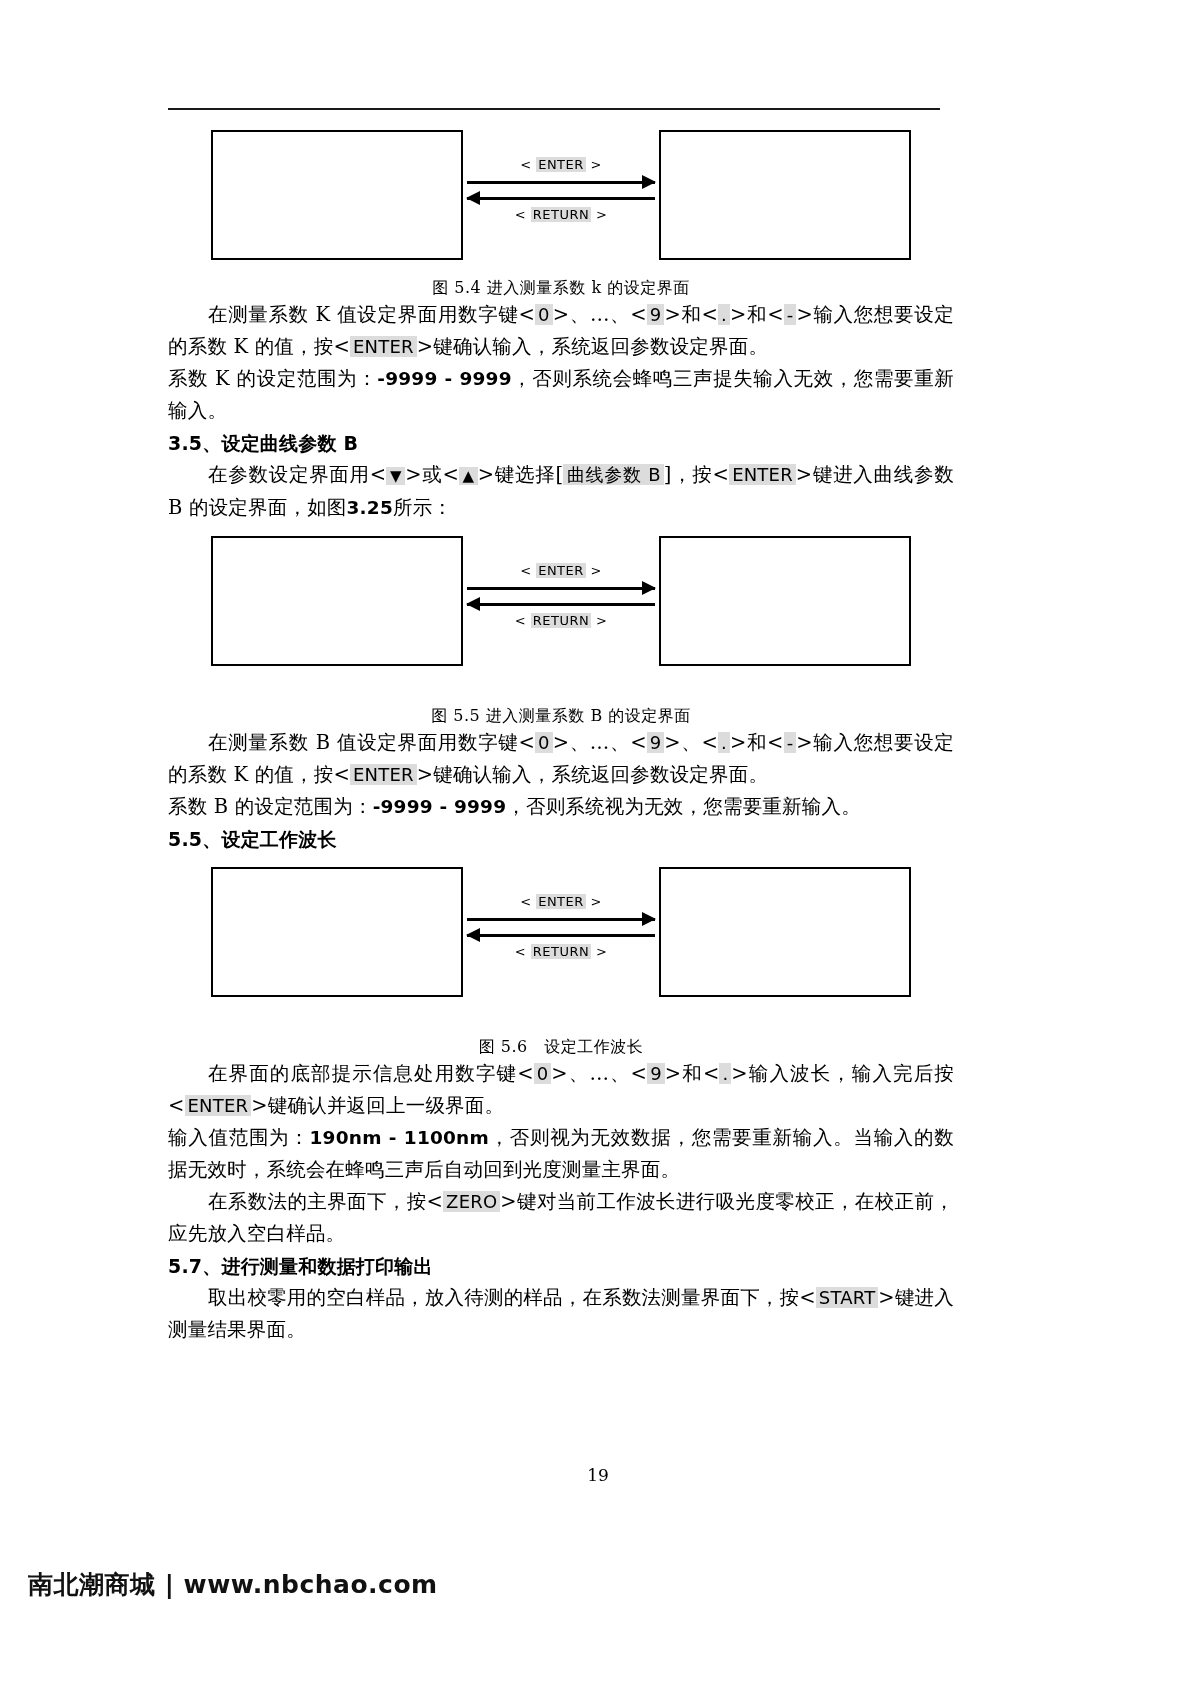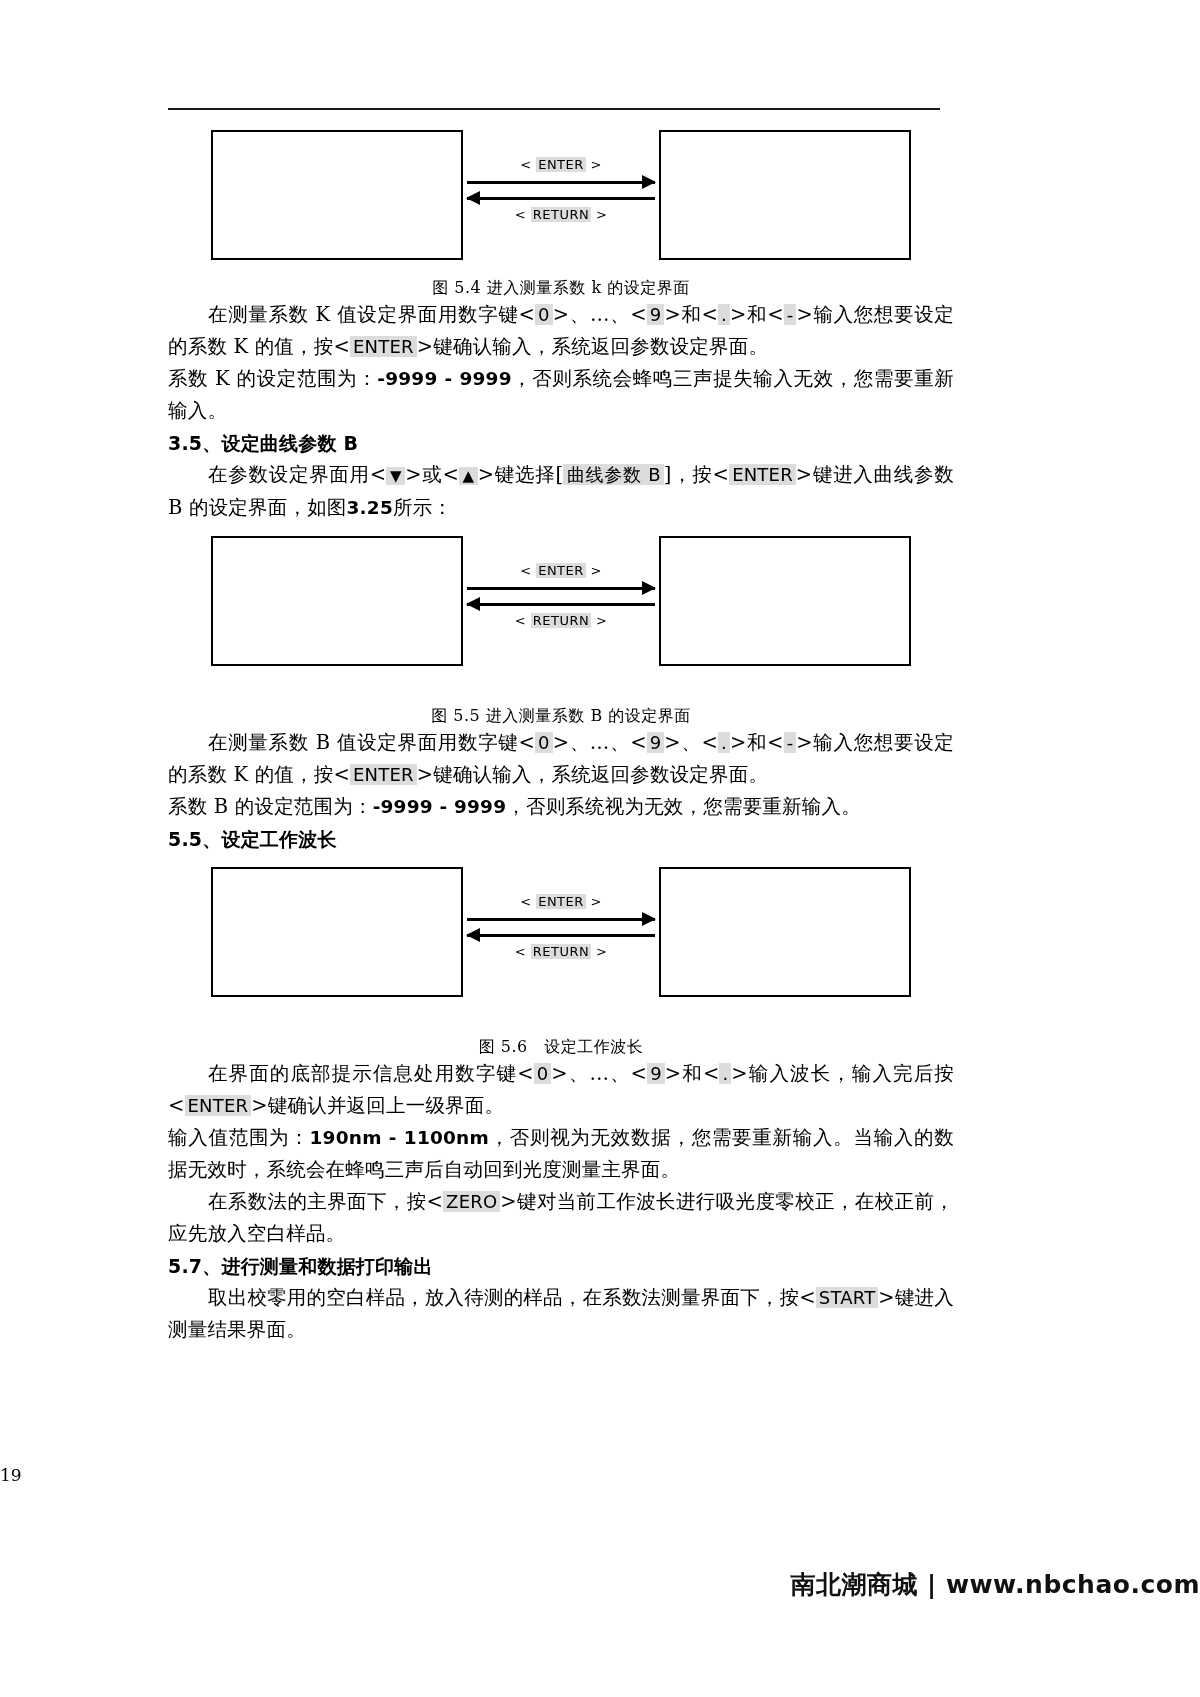--- a/index.html
+++ b/index.html
@@ -147,34 +147,36 @@
 
   .spacer-sm { height: 12px; }
   .spacer-md { height: 22px; }
 
   
   .page-number {
     position: absolute;
     left: 0;
     right: 4px;
     top: 1455px;
+    text-align: center;
     font-family: "DejaVu Serif", "Liberation Serif", serif;
     font-size: 17px;
   }
   .footer-brand {
     position: absolute;
     left: 0;
     right: 0;
     top: 1558px;
-    text-align: right;
+    text-align: left;
     font-family: "DejaVu Sans", "Liberation Sans", sans-serif;
     font-size: 25px;
     font-weight: bold;
     color: #111;
     letter-spacing: 0.5px;
+    padding-left: 28px;
   }
 </style>
 </head>
 <body>
 
 <div class="page">
 
   <div class="header-rule"></div>
 
   <div class="content">

